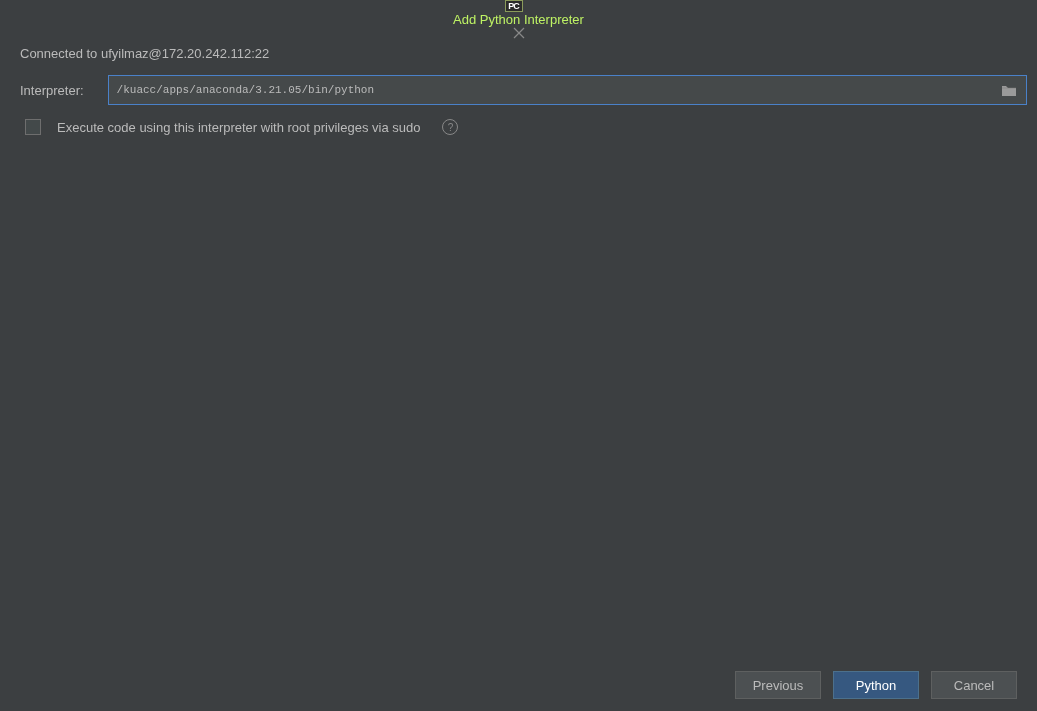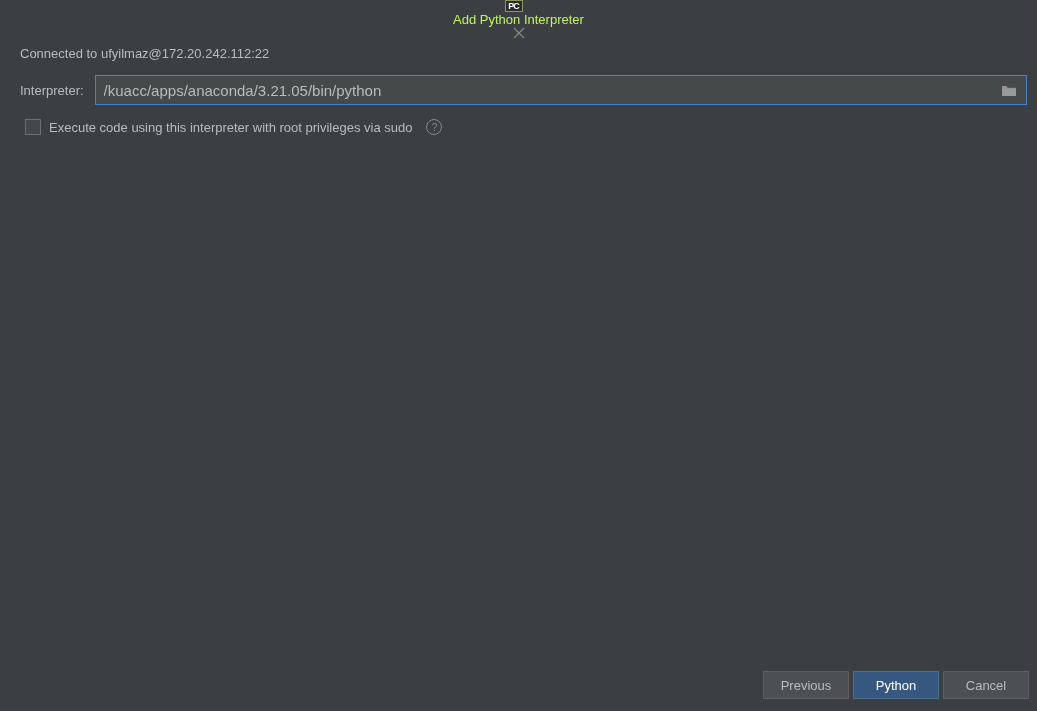--- a/index.html
+++ b/index.html
@@ -56,21 +56,21 @@
       padding: 6px 10px 0 20px;
     }
     .connection-row {
       margin-bottom: 14px;
       margin-top: 8px;
       color: #bbbbbb;
     }
     .interpreter-row {
       display: flex;
       align-items: center;
-      gap: 11px;
+      gap: 24px;
       margin-bottom: 14px;
     }
     .label {
       color: #bbbbbb;
       flex-shrink: 0;
     }
     .input-wrapper {
       flex: 1;
       display: flex;
       align-items: center;
@@ -78,38 +78,38 @@
       border: 1px solid #4a81c9;
       height: 30px;
       padding: 0 8px;
     }
     .text-input {
       flex: 1;
       background: transparent;
       border: none;
       outline: none;
       color: #bbbbbb;
-      font-family: Liberation Sans, sans-serif;
-      font-size: 15px;
+      font-family: Liberation Mono, monospace;
+      font-size: 11px;
       height: 100%;
     }
     .folder-icon {
       width: 18px;
       height: 18px;
       display: flex;
       align-items: center;
       justify-content: center;
       cursor: pointer;
       color: #888;
       margin-left: 6px;
     }
     .checkbox-row {
       display: flex;
       align-items: center;
-      gap: 8px;
+      gap: 16px;
       margin-top: 12px;
       margin-left: 5px;
     }
     .checkbox {
       width: 16px;
       height: 16px;
       border: 1px solid #6e6e6e;
       background: #43494a;
       cursor: pointer;
       flex-shrink: 0;
@@ -123,23 +123,23 @@
       align-items: center;
       justify-content: center;
       font-size: 10px;
       color: #888;
       margin-left: 6px;
       cursor: pointer;
     }
     .button-row {
       position: absolute;
       bottom: 12px;
-      right: 8px;
-      display: flex;
-      gap: 4px;
+      right: 20px;
+      display: flex;
+      gap: 12px;
     }
     .btn {
       height: 28px;
       min-width: 86px;
       padding: 0 16px;
       background: #4c5052;
       border: 1px solid #5e6060;
       color: #bbbbbb;
       font-family: inherit;
       font-size: 13px;

